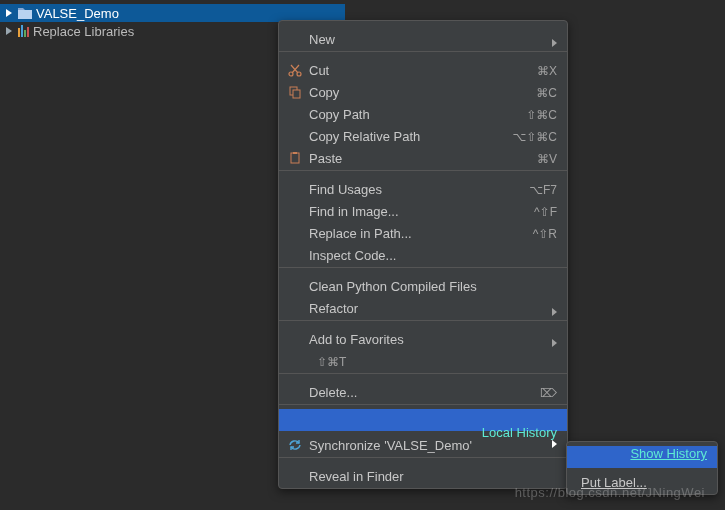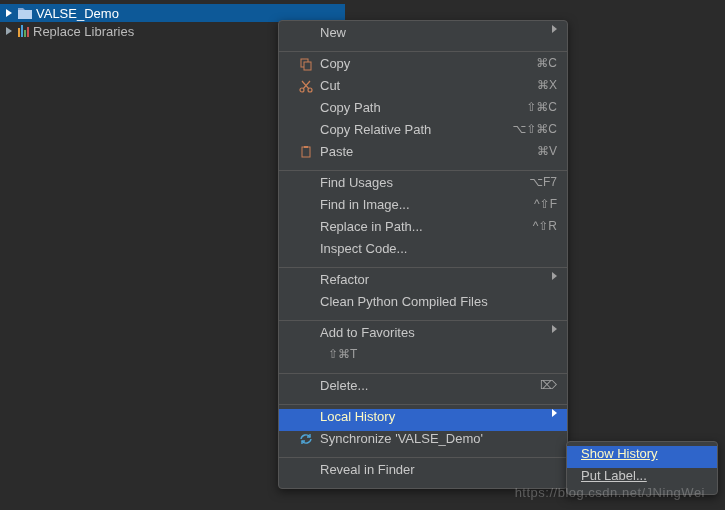--- a/index.html
+++ b/index.html
@@ -66,23 +66,23 @@
     width: 290px;
     background: #3c3f41;
     border: 1px solid #555;
     box-shadow: 0 3px 10px rgba(0,0,0,0.5);
     border-radius: 4px;
     padding: 4px 0;
     color: #c8c8c8;
   }
   .menu-item {
     display: flex;
-    align-items: flex-start;
+    align-items: flex-end;
     height: 22px;
-    padding: 0 10px 0 19px;
+    padding: 0 10px 0 8px;
     position: relative;
   }
   .menu-item .ico {
     width: 16px;
     height: 16px;
     margin-right: 6px;
     display: inline-flex;
     align-items: center;
     justify-content: center;
     flex-shrink: 0;
@@ -97,21 +97,22 @@
   }
   .menu-item .sub-arrow {
     width: 0; height: 0;
     border-top: 4px solid transparent;
     border-bottom: 4px solid transparent;
     border-left: 5px solid #a0a0a0;
     margin-left: 8px;
   }
   .menu-item.highlight {
     background: #2f65ca;
-    color: #fef9c3;
+    color: #5eead4;
+    flex-direction: column;
   }
   .menu-item.highlight .sub-arrow { border-left-color: #ffffff; }
   .menu-sep {
     height: 1px;
     background: #555;
     margin: 4px 0;
   }
 
   .submenu {
     position: absolute;
@@ -169,43 +170,43 @@
     <span class="ico"></span>
     <span class="label">New</span>
     <span class="sub-arrow"></span>
   </div>
 
   <div class="menu-sep"></div>
 
   <div class="menu-item">
     <span class="ico">
       <svg width="14" height="14" viewBox="0 0 14 14">
-          <rect x="2" y="2" width="7" height="8" fill="none" stroke="#c97f56"></rect>
-          <rect x="5" y="5" width="7" height="8" fill="#3c3f41" stroke="#c97f56"></rect>
-        </svg>
-    </span>
-    <span class="label">Copy</span>
-    <span class="shortcut">⌘C</span>
-  </div>
-
-  <div class="menu-item">
-    <span class="ico">
-      <svg width="14" height="14" viewBox="0 0 14 14">
           <g stroke="#c97f56" stroke-width="1.2" fill="none">
             <circle cx="3" cy="11" r="2"></circle>
             <circle cx="11" cy="11" r="2"></circle>
             <path d="M4 10 L11 2 M10 10 L3 2"></path>
           </g>
         </svg>
     </span>
     <span class="label">Cut</span>
     <span class="shortcut">⌘X</span>
   </div>
 
   <div class="menu-item">
+    <span class="ico">
+      <svg width="14" height="14" viewBox="0 0 14 14">
+          <rect x="2" y="2" width="7" height="8" fill="none" stroke="#c97f56"></rect>
+          <rect x="5" y="5" width="7" height="8" fill="#3c3f41" stroke="#c97f56"></rect>
+        </svg>
+    </span>
+    <span class="label">Copy</span>
+    <span class="shortcut">⌘C</span>
+  </div>
+
+  <div class="menu-item">
     <span class="ico"></span>
     <span class="label">Copy Path</span>
     <span class="shortcut">⇧⌘C</span>
   </div>
 
   <div class="menu-item">
     <span class="ico"></span>
     <span class="label">Copy Relative Path</span>
     <span class="shortcut">⌥⇧⌘C</span>
   </div>
@@ -240,26 +241,26 @@
   </div>
   <div class="menu-item">
     <span class="ico"></span>
     <span class="label">Inspect Code...</span>
   </div>
 
   <div class="menu-sep"></div>
 
   <div class="menu-item">
     <span class="ico"></span>
+    <span class="label">Clean Python Compiled Files</span>
+  </div>
+  <div class="menu-item">
+    <span class="ico"></span>
     <span class="label">Refactor</span>
     <span class="sub-arrow"></span>
-  </div>
-  <div class="menu-item">
-    <span class="ico"></span>
-    <span class="label">Clean Python Compiled Files</span>
   </div>
 
   <div class="menu-sep"></div>
 
   <div class="menu-item">
     <span class="ico"></span>
     <span class="label">Add to Favorites</span>
     <span class="sub-arrow"></span>
   </div>
   <div class="menu-item">

